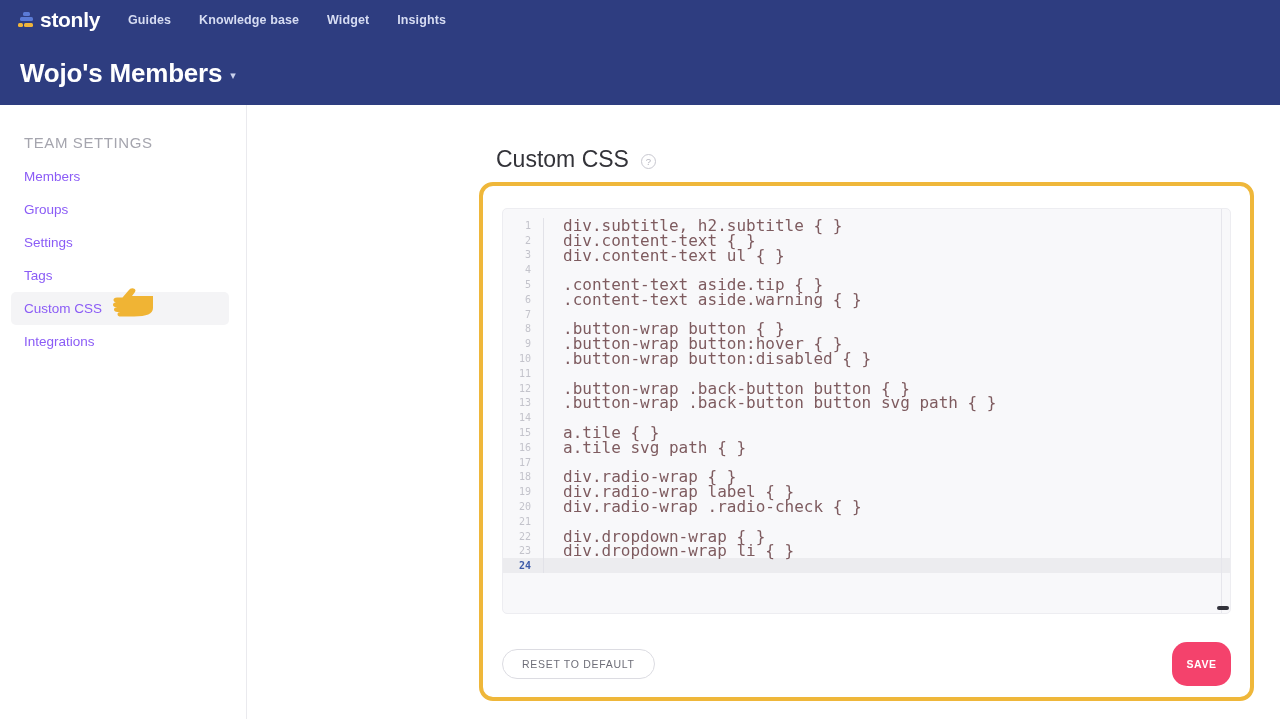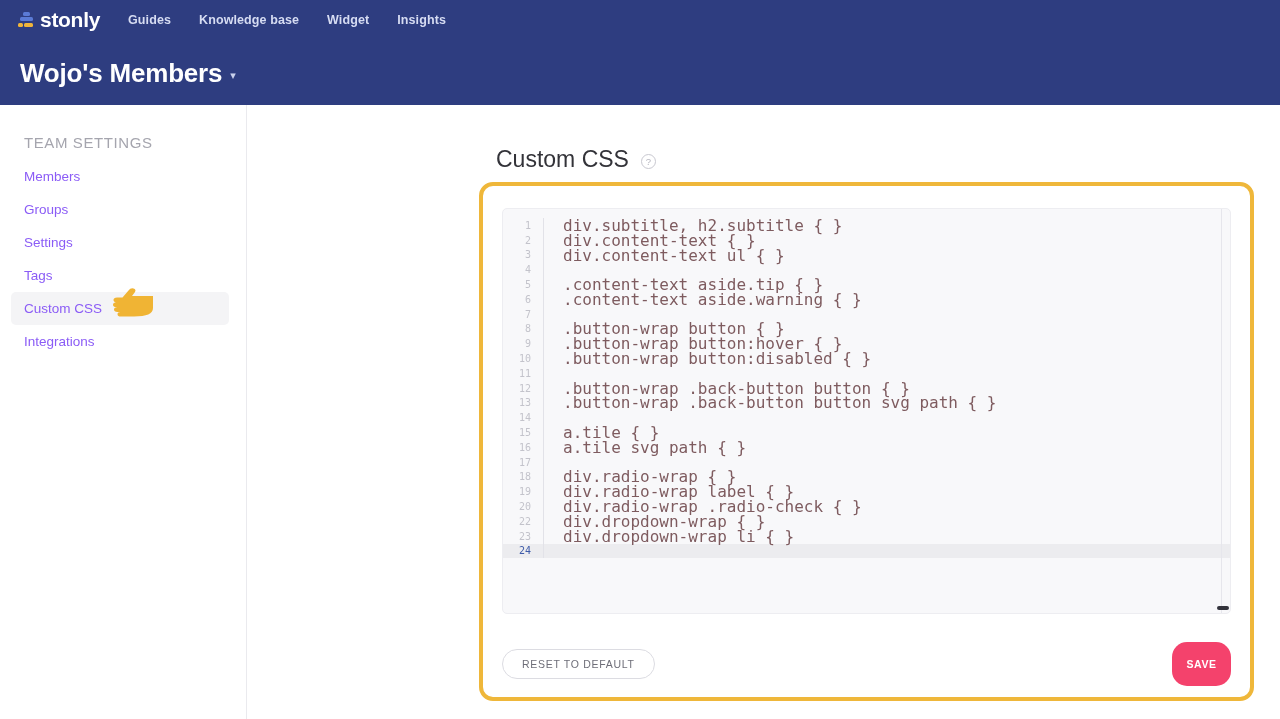--- a/index.html
+++ b/index.html
@@ -111,21 +111,21 @@
     overflow: hidden;
   }
   .editor-scroll { position: absolute; inset: 0; padding-top: 9px; }
   .code-line { display: flex; height: 14.8px; align-items: center; }
   .code-line.current { background: #ECECEF; }
   .ln {
     width: 40px; text-align: right; padding-right: 12px;
     font-family: "DejaVu Sans Mono", monospace; font-size: 10px;
     color: #C3C3CB; user-select: none;
   }
-  .code-line.current .ln { color: #3E5BA9; font-weight: 400; }
+  .code-line.current .ln { color: #3E5BA9; font-weight: 700; }
   .gutter-sep { width: 1px; background: #E2E2E8; align-self: stretch; }
   .code-text {
     padding-left: 19px;
     font-family: "DejaVu Sans Mono", monospace; font-size: 16px;
     color: #7E5B5F; white-space: pre;
   }
   .editor-vline {
     position: absolute; right: 8px; top: 0; bottom: 0;
     width: 1px; background: #E6E6EC;
   }
@@ -320,20 +320,25 @@
               <span class="ln">19</span>
               <span class="gutter-sep"></span>
               <span class="code-text">div.radio-wrap label { }</span>
             </div>
             <div class="code-line">
               <span class="ln">20</span>
               <span class="gutter-sep"></span>
               <span class="code-text">div.radio-wrap .radio-check { }</span>
             </div>
             <div class="code-line">
+              <span class="ln">21</span>
+              <span class="gutter-sep"></span>
+              <span class="code-text"></span>
+            </div>
+            <div class="code-line">
               <span class="ln">22</span>
               <span class="gutter-sep"></span>
               <span class="code-text">div.dropdown-wrap { }</span>
             </div>
             <div class="code-line">
               <span class="ln">23</span>
               <span class="gutter-sep"></span>
               <span class="code-text">div.dropdown-wrap li { }</span>
             </div>
             <div class="code-line current">

